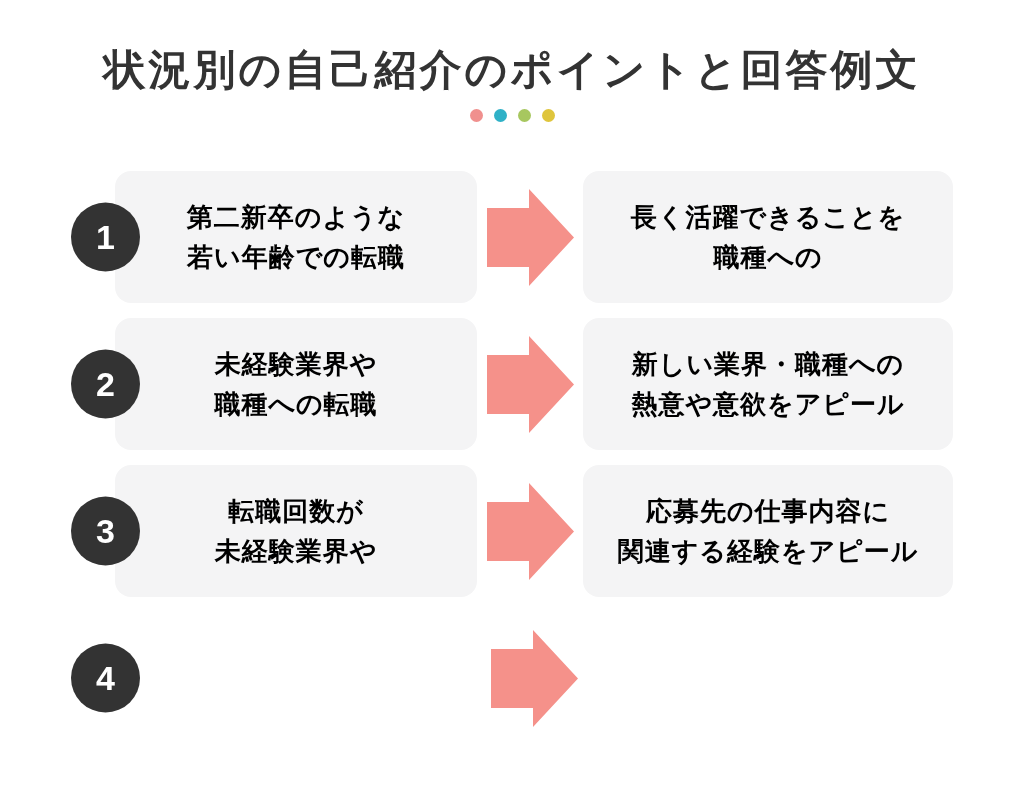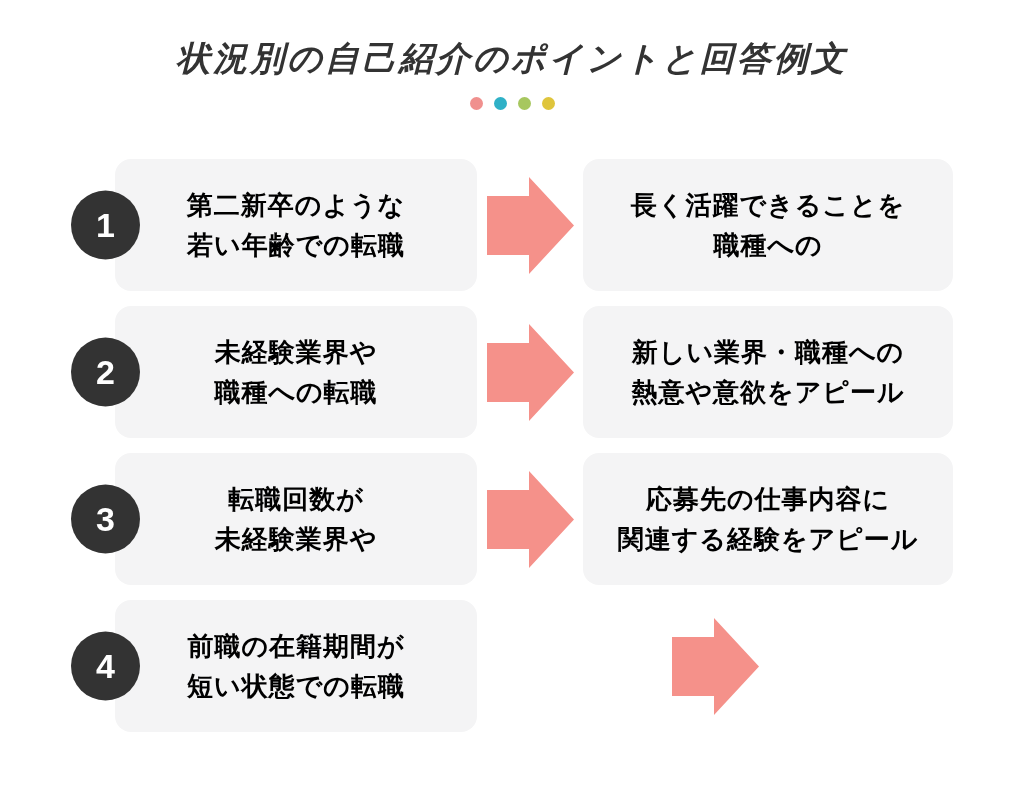--- a/index.html
+++ b/index.html
@@ -10,28 +10,27 @@
     color: #333333;
   }
   .canvas {
     position: relative;
     width: 1024px;
     height: 810px;
     background: #ffffff;
     overflow: hidden;
   }
   .title {
-    margin: 36px 0 0;
+    margin: 48px 0 0;
     text-align: center;
-    font-size: 34px;
+    font-size: 42px;
     font-weight: 700;
     letter-spacing: 3px;
     line-height: 44px;
     color: #333333;
-    font-style: italic;
   }
   .dots {
     display: flex;
     justify-content: center;
     align-items: center;
     gap: 11px;
     margin-top: 17px;
     height: 13px;
   }
   .dot-svg { display: block; }
@@ -169,24 +168,20 @@
       <div class="box point">
         <p class="box-text">応募先の仕事内容に
 関連する経験をアピール</p>
       </div>
     </div>
 
     <div class="row">
       <div class="num-circle">
         <span>4</span>
       </div>
-      <div class="box situation">
-        <p class="box-text">前職の在籍期間が
-短い状態での転職</p>
-      </div>
       <div class="arrow-wrap">
         <svg width="87" height="97" viewBox="0 0 87 97">
             <polygon points="0,19 42,19 42,0 87,48.5 42,97 42,78 0,78" fill="#f5918a"></polygon>
           </svg>
       </div>
     </div>
 
   </div>
 </div>
 

